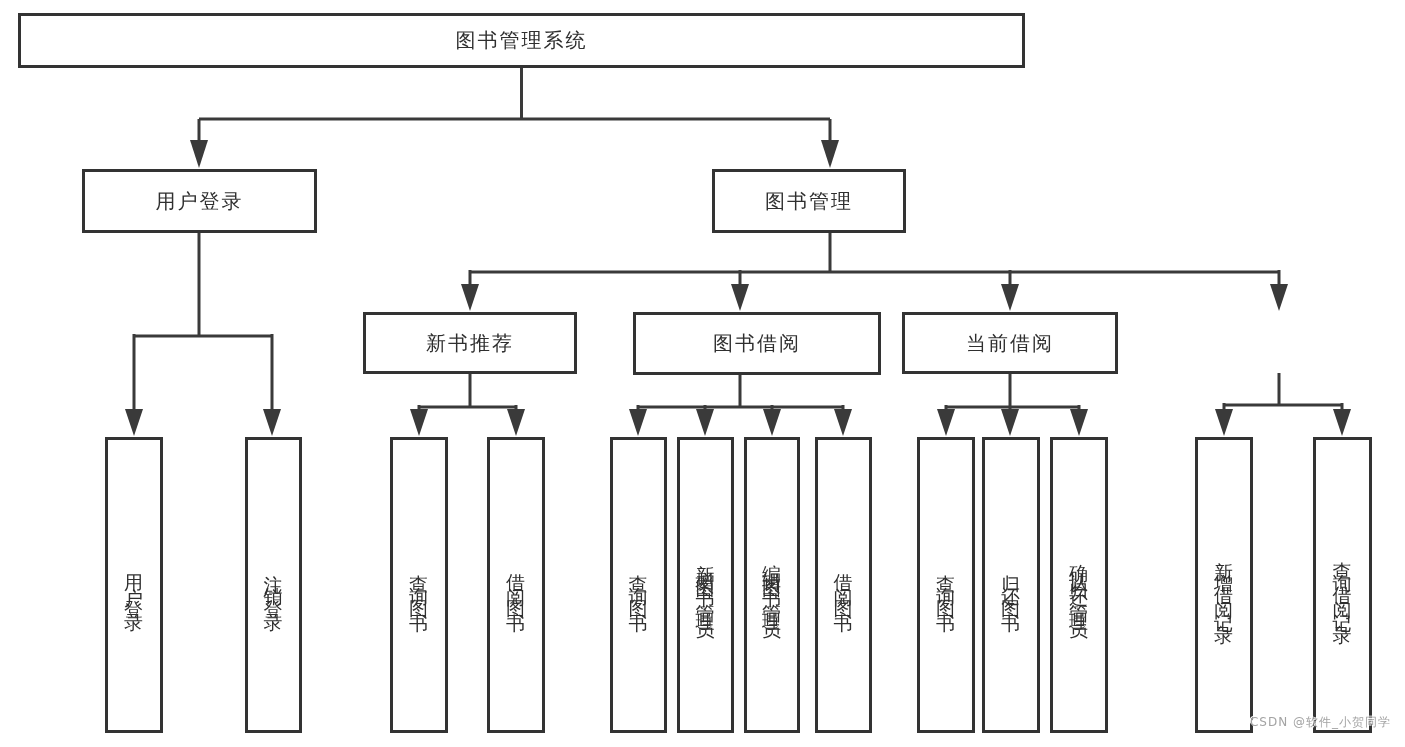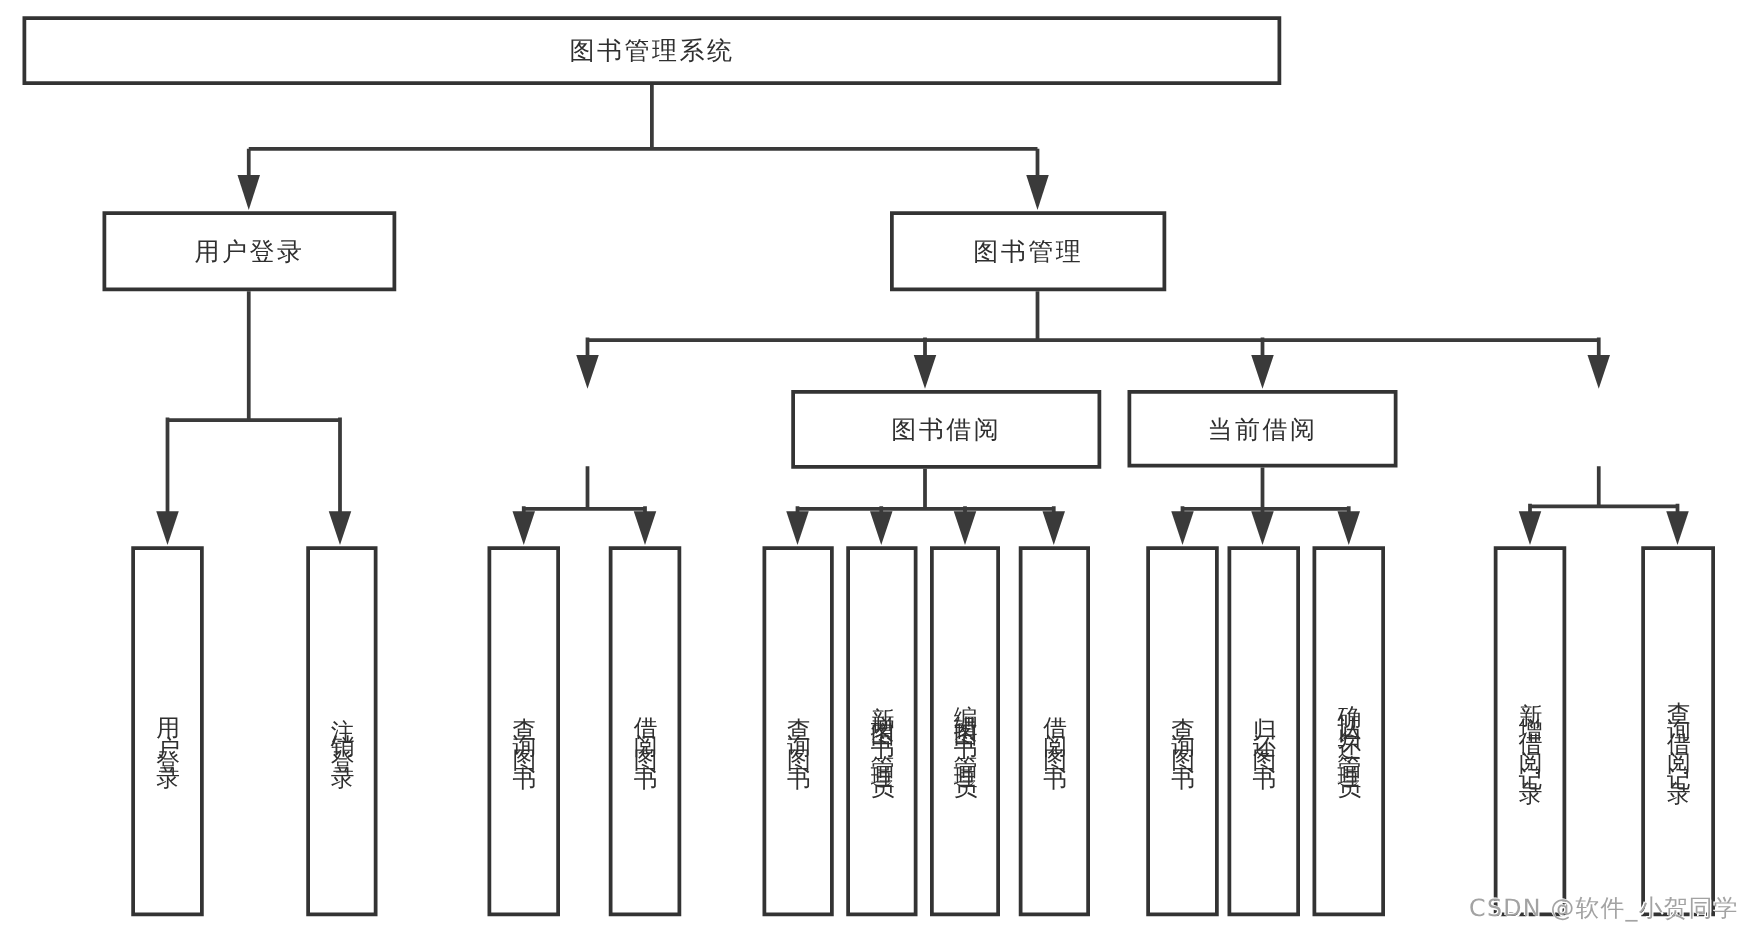--- a/index.html
+++ b/index.html
@@ -32,21 +32,21 @@
     text-orientation: upright;
     font-size: 19px;
     letter-spacing: 13px;
     line-height: 1;
   }
   .vbox.long span { letter-spacing: 8px; }
   .watermark {
     position: absolute;
     top: 714px;
     right: 14px;
-    font-size: 19px;
+    font-size: 12px;
     color: #a3a3a3;
     letter-spacing: 1px;
     text-shadow: 1px 1px 0 #ffffff, -1px -1px 0 #ffffff;
     white-space: nowrap;
   }
 </style>
 </head>
 <body>
 
 <div class="stage">
@@ -96,24 +96,27 @@
     </g>
   </svg>
 
   <div class="box hbox" style="left:18px; top:13px; width:1007px; height:55px;align-items:center;">
     <span>图书管理系统</span>
   </div>
 
   <div class="box hbox" style="left:82px; top:169px; width:235px; height:64px;">
     <span>用户登录</span>
   </div>
-  <div class="box hbox" style="left:712px; top:169px; width:221px; height:64px;">
+  <div class="box hbox" style="left:712px; top:169px; width:194px; height:64px;">
     <span>图书管理</span>
   </div>
 
+  <div class="box hbox" style="left:363px; top:312px; width:214px; height:62px;">
+    <span>新书推荐</span>
+  </div>
   <div class="box hbox" style="left:633px; top:312px; width:248px; height:63px;">
     <span>图书借阅</span>
   </div>
   <div class="box hbox" style="left:902px; top:312px; width:216px; height:62px;text-align:center;">
     <span>当前借阅</span>
   </div>
 
   <div class="box vbox" style="left:105px; top:437px; width:58px; height:296px;">
     <span>用户登录</span>
   </div>

